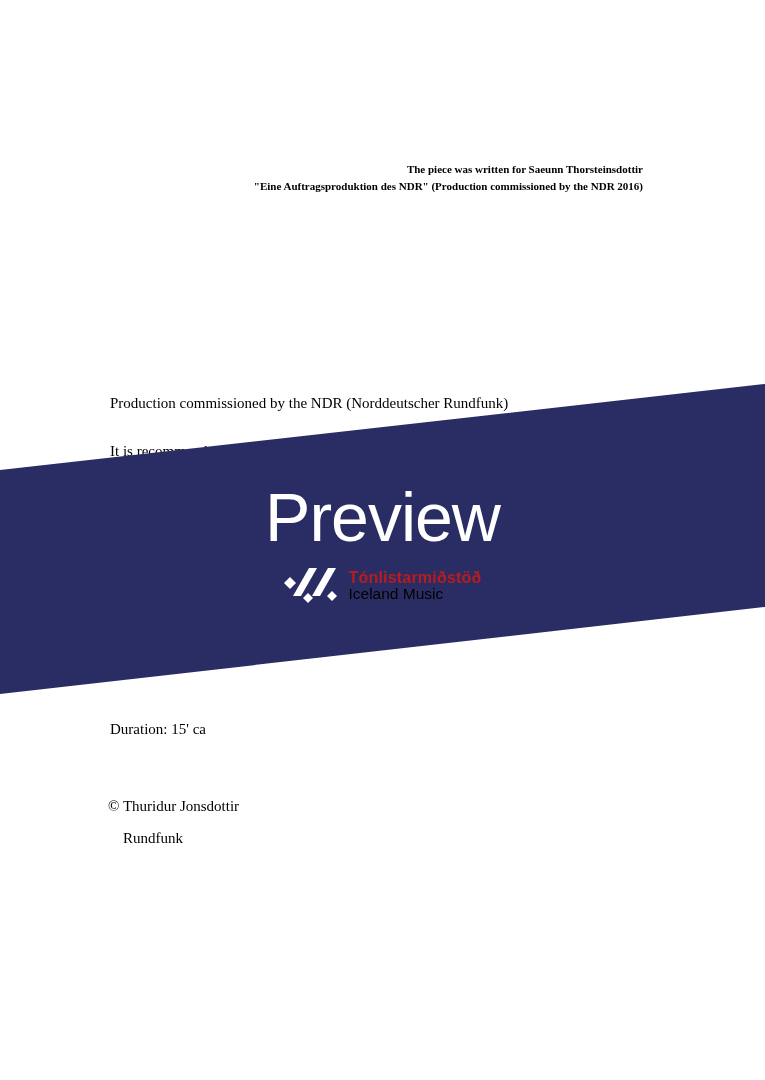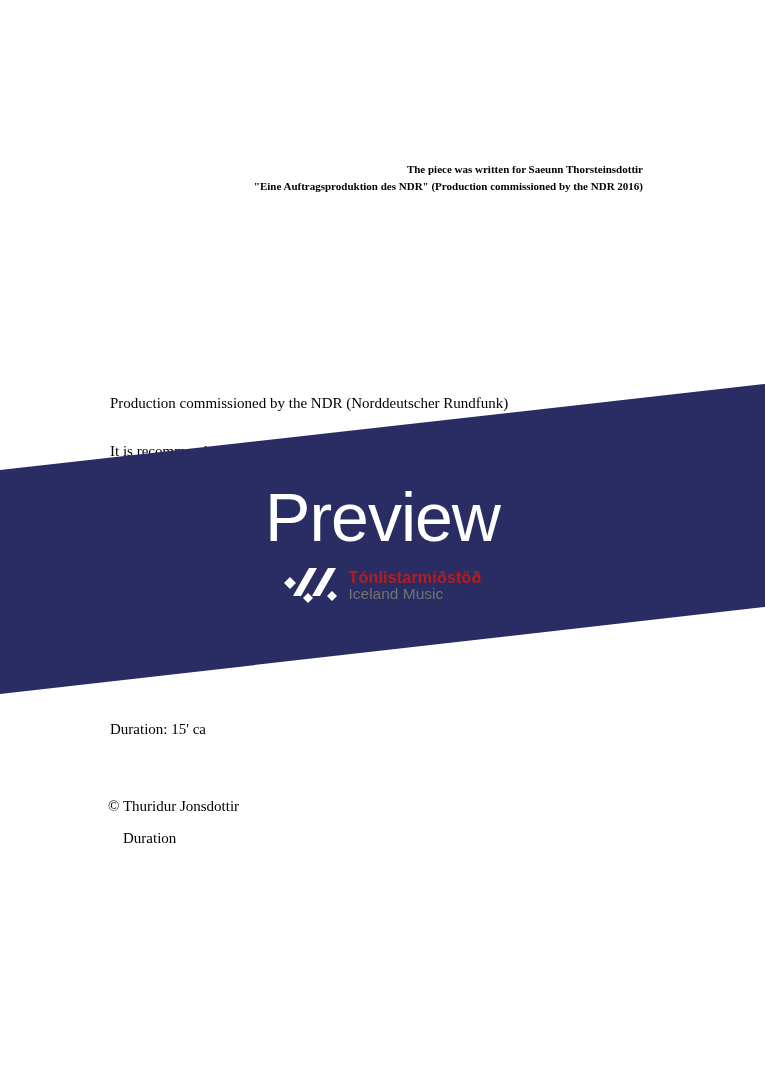--- a/index.html
+++ b/index.html
@@ -76,21 +76,21 @@
     font-size: 16px;
     font-weight: 700;
     line-height: 17px;
     letter-spacing: 0.2px;
     color: #b91c1c;
   }
   .logo-sub {
     font-size: 15.5px;
     font-weight: 400;
     line-height: 16px;
-    color: #737373;
+    color: #000000;
   }
   .duration  { position: absolute; left: 110px; top: 701px; font-size: 15px; white-space: nowrap; margin-top: 20px; }
   .author    { position: absolute; left: 108px; top: 798px; font-size: 15px; white-space: nowrap; }
   .copyright { position: absolute; left: 123px; top: 830px; font-size: 15px; white-space: nowrap; }
 </style>
 </head>
 <body>
 
 <div class="page">
 
@@ -123,15 +123,15 @@
     </svg>
     <div class="logo-text">
       <div class="logo-name">Tónlistarmiðstöð</div>
       <div class="logo-sub">Iceland Music</div>
     </div>
   </div>
 
   <div class="duration">Duration: 15' ca</div>
 
   <div class="author">© Thuridur Jonsdottir</div>
-  <div class="copyright">Duration</div>
+  <div class="copyright">Rundfunk</div>
 
 </div>
 
 </body></html>

